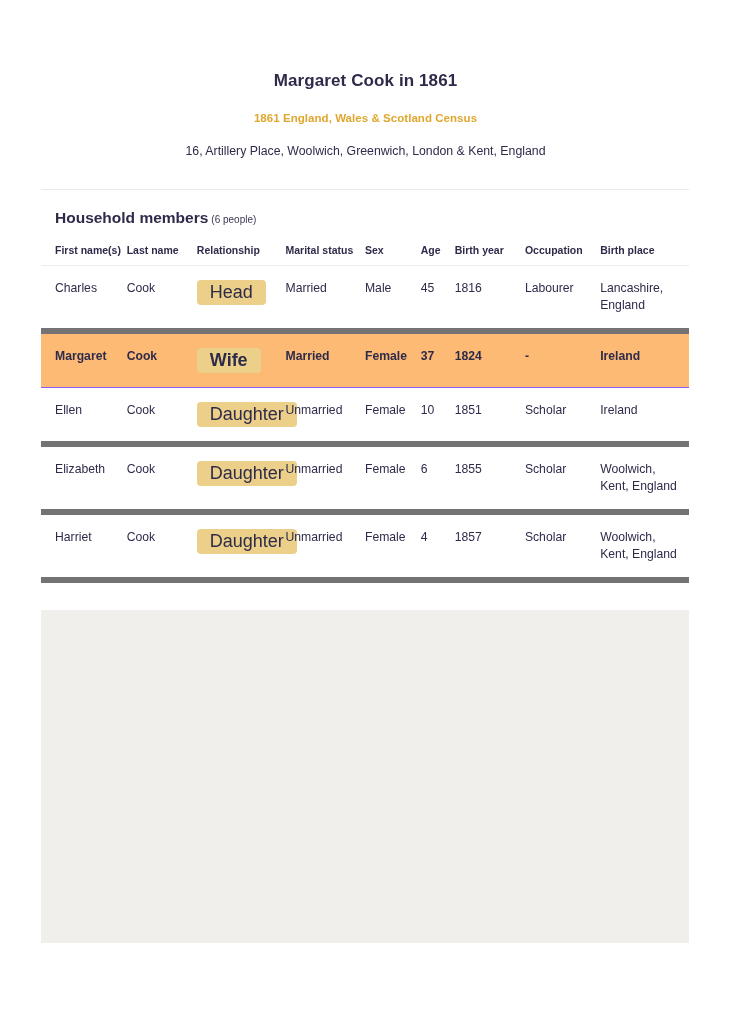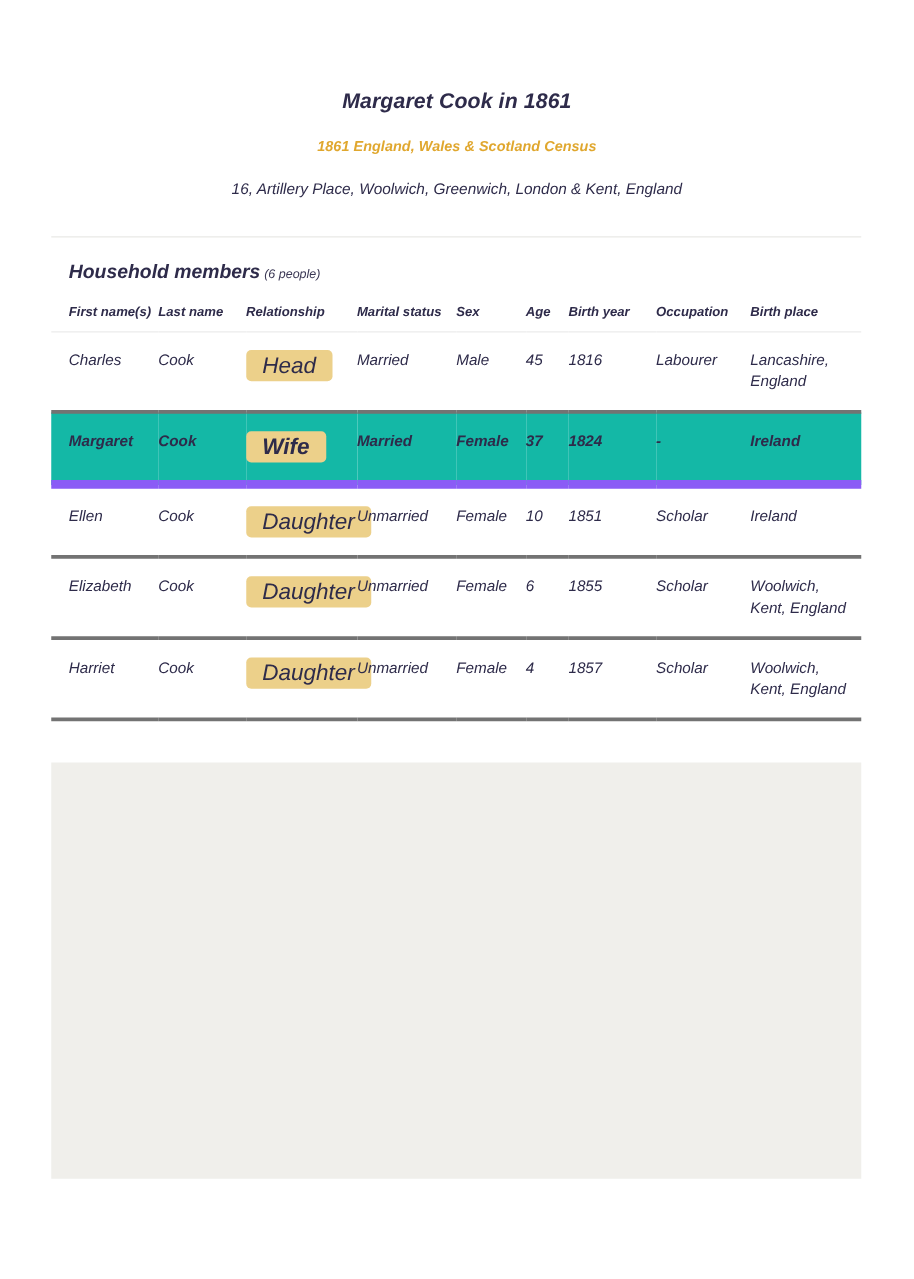--- a/index.html
+++ b/index.html
@@ -13,21 +13,20 @@
     font-family: "Liberation Sans", sans-serif;
     color: #2e2b4a;
     position: relative;
     overflow: hidden;
   }
 
   .page {
     width: 731px;
     height: 843px;
     position: relative;
-    font-style: italic;
   }
 
   
   .header {
     padding-top: 70px;
     text-align: center;
   }
   .record-title {
     font-size: 17px;
     font-weight: bold;
@@ -99,39 +98,39 @@
   table.household-table th:first-child,
   table.household-table td:first-child {
     padding-left: 14px;
   }
   table.household-table td {
     font-size: 12.2px;
     font-weight: normal;
     color: #2e2b4a;
     text-align: left;
     padding: 14px 6px 14px 0;
-    border-bottom: 3px solid #737373;
+    border-bottom: 6px solid #737373;
     vertical-align: top;
     line-height: 17px;
   }
   
   col.c-first  { width: 83px; }
   col.c-last   { width: 68px; }
   col.c-rel    { width: 86px; }
   col.c-marital{ width: 77px; }
   col.c-sex    { width: 54px; }
   col.c-age    { width: 33px; }
   col.c-byear  { width: 68px; }
   col.c-occ    { width: 73px; }
   col.c-bplace { width: 86px; }
 
   tr.row-highlight td {
-    background: #14b8a6;
-    font-weight: bold;
-    border-bottom: 7px solid #8b5cf6;
+    background: #fdba74;
+    font-weight: bold;
+    border-bottom: 1px solid #8b5cf6;
   }
   tr.row-highlight + tr td {
     border-top: none;
   }
 
   .rel-badge {
     display: inline-block;
     background: #ecd08a;
     color: #2e2b4a;
     font-size: 18px;

